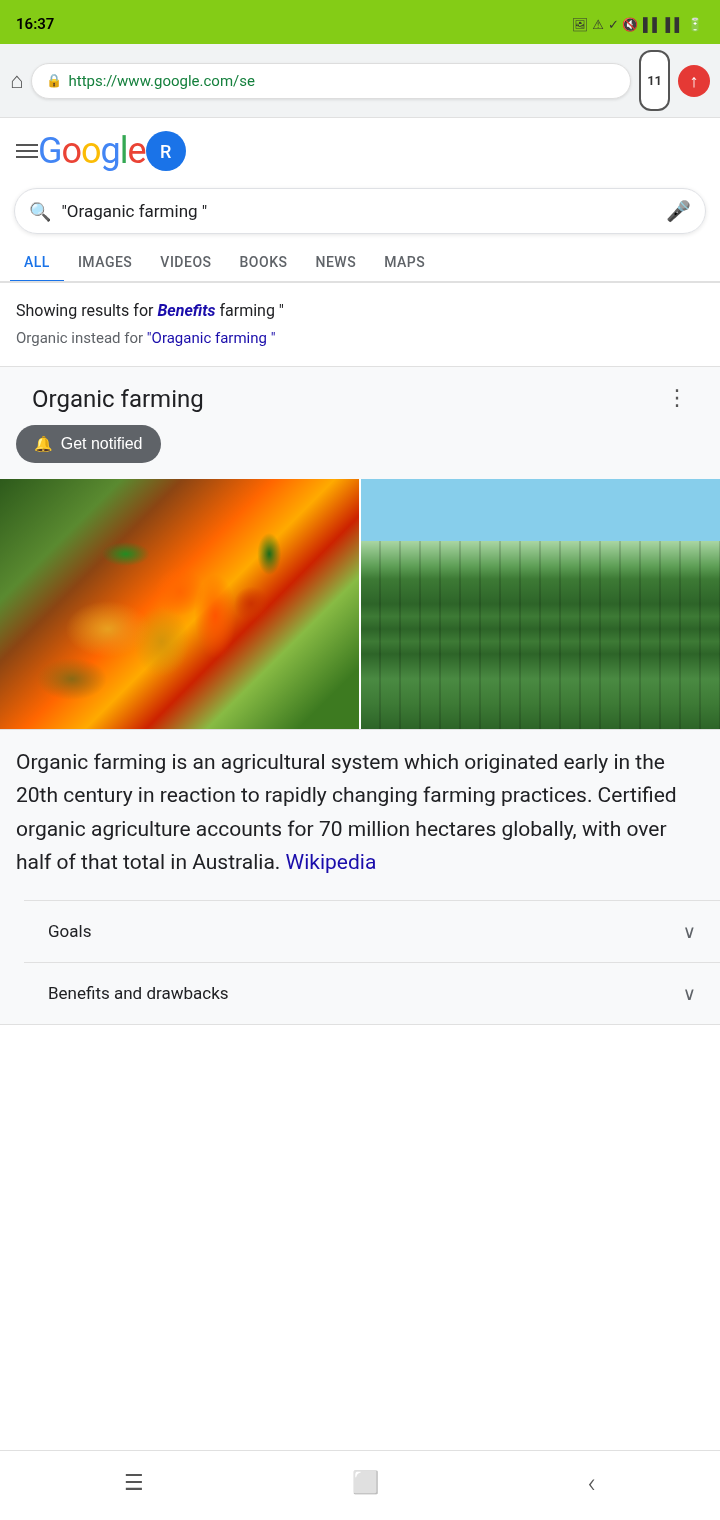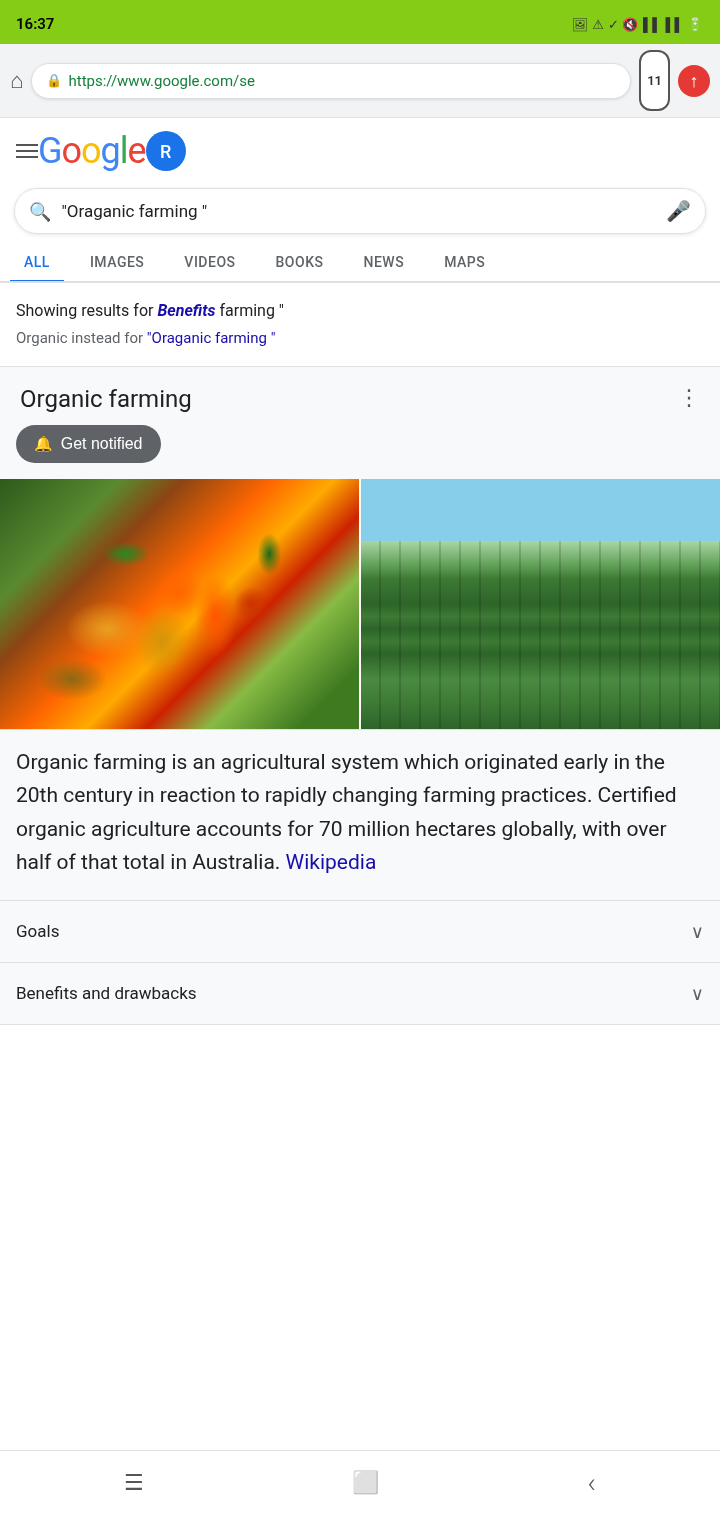--- a/index.html
+++ b/index.html
@@ -153,21 +153,20 @@
       background: transparent;
     }
     .mic-icon { color: #4285F4; font-size: 20px; }
 
     
     .search-tabs {
       display: flex;
       border-bottom: 2px solid #e0e0e0;
       padding: 0 10px;
       overflow-x: auto;
-      gap: 12px;
     }
     .tab-item {
       padding: 10px 14px;
       font-size: 14px;
       font-weight: 500;
       color: #5f6368;
       letter-spacing: 0.5px;
       white-space: nowrap;
       cursor: pointer;
       text-transform: uppercase;
@@ -207,21 +206,21 @@
     .knowledge-panel {
       background: #f8f9fa;
       margin: 8px 0;
       border-top: 1px solid #e0e0e0;
       border-bottom: 1px solid #e0e0e0;
     }
     .kp-header {
       display: flex;
       align-items: flex-start;
       justify-content: space-between;
-      padding: 18px 20px 12px;
+      padding: 18px 32px 12px;
     }
     .kp-title {
       font-size: 24px;
       font-weight: 400;
       color: #202124;
     }
     .more-options {
       font-size: 22px;
       color: #555;
       cursor: pointer;
@@ -330,22 +329,23 @@
       color: #1a0dab;
       text-decoration: none;
     }
 
     
     .accordion-item {
       border-top: 1px solid #e0e0e0;
       display: flex;
       align-items: center;
       justify-content: space-between;
-      padding: 20px 16px;
+      padding: 20px 24px;
       cursor: pointer;
+      margin-left: 24px;
     }
     .accordion-label {
       font-size: 17px;
       color: #202124;
     }
     .chevron-icon {
       font-size: 18px;
       color: #5f6368;
     }
 

